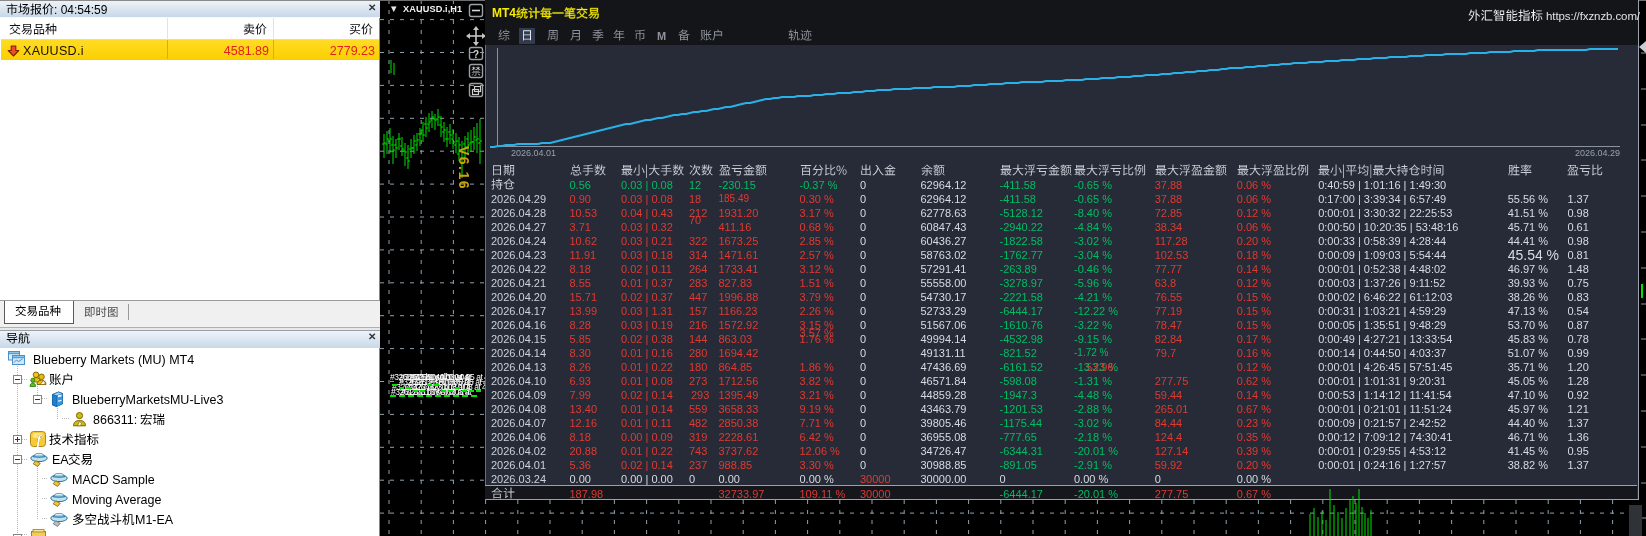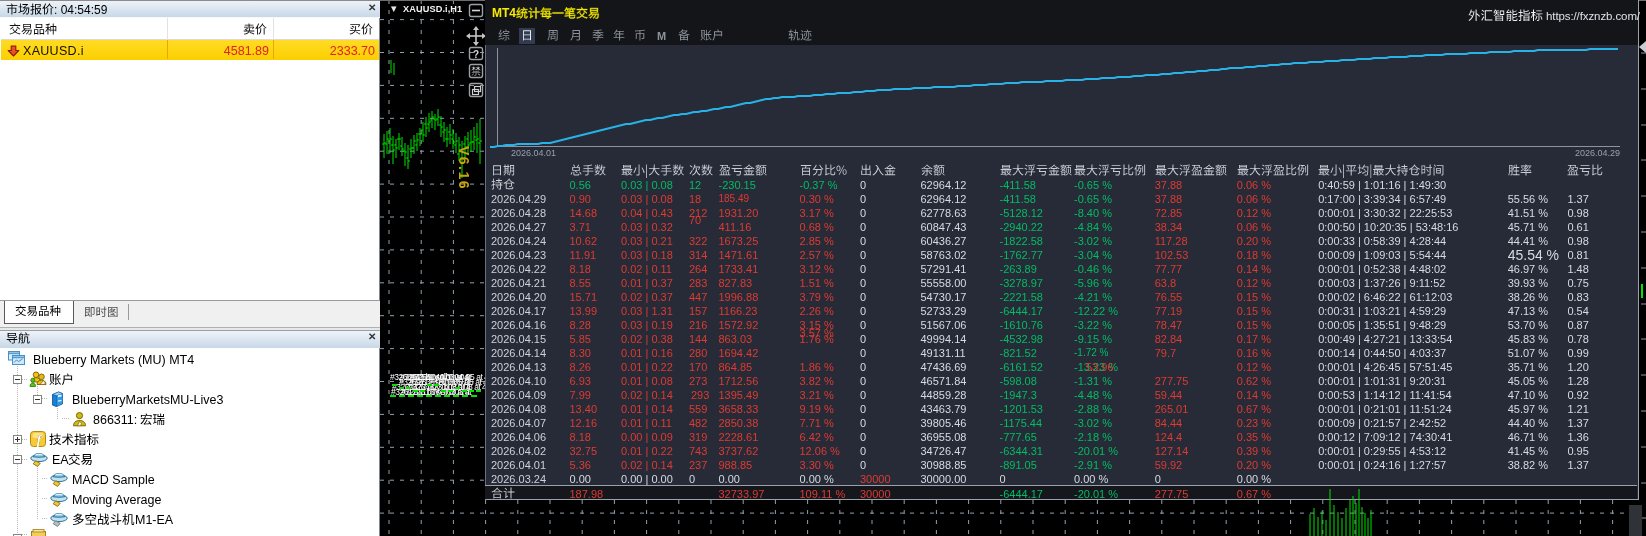--- a/index.html
+++ b/index.html
@@ -380,21 +380,21 @@
 <span style="position:absolute;left:860px;top:193px;font-size:11px;color:#d6dbe2;line-height:12px;white-space:nowrap">0</span>
 <span style="position:absolute;left:920.5px;top:193px;font-size:11px;color:#d6dbe2;line-height:12px;white-space:nowrap">62964.12</span>
 <span style="position:absolute;left:999.5px;top:193px;font-size:11px;color:#00bd63;line-height:12px;white-space:nowrap">-411.58</span>
 <span style="position:absolute;left:1074px;top:193px;font-size:11px;color:#00bd63;line-height:12px;white-space:nowrap">-0.65 %</span>
 <span style="position:absolute;left:1154.7px;top:193px;font-size:11px;color:#e03a31;line-height:12px;white-space:nowrap">37.88</span>
 <span style="position:absolute;left:1236.8px;top:193px;font-size:11px;color:#e03a31;line-height:12px;white-space:nowrap">0.06 %</span>
 <span style="position:absolute;left:1318.2px;top:193px;font-size:11px;color:#d6dbe2;line-height:12px;white-space:nowrap">0:17:00 | 3:39:34 | 6:57:49</span>
 <span style="position:absolute;left:1507.7px;top:193px;font-size:11px;color:#d6dbe2;line-height:12px;white-space:nowrap">55.56 %</span>
 <span style="position:absolute;left:1567.4px;top:193px;font-size:11px;color:#d6dbe2;line-height:12px;white-space:nowrap">1.37</span>
 <span style="position:absolute;left:491px;top:207px;font-size:11px;color:#ccd1d8;line-height:12px;white-space:nowrap">2026.04.28</span>
-<span style="position:absolute;left:569.5px;top:207px;font-size:11px;color:#e03a31;line-height:12px;white-space:nowrap">14.68</span>
+<span style="position:absolute;left:569.5px;top:207px;font-size:11px;color:#e03a31;line-height:12px;white-space:nowrap">10.53</span>
 <span style="position:absolute;left:621px;top:207px;font-size:11px;color:#e03a31;line-height:12px;white-space:nowrap">0.04 | 0.43</span>
 <span style="position:absolute;left:689px;top:207px;font-size:11px;color:#e03a31;line-height:12px;white-space:nowrap">212</span>
 <span style="position:absolute;left:718.5px;top:207px;font-size:11px;color:#e03a31;line-height:12px;white-space:nowrap">1931.20</span>
 <span style="position:absolute;left:799.5px;top:207px;font-size:11px;color:#e03a31;line-height:12px;white-space:nowrap">3.17 %</span>
 <span style="position:absolute;left:860px;top:207px;font-size:11px;color:#d6dbe2;line-height:12px;white-space:nowrap">0</span>
 <span style="position:absolute;left:920.5px;top:207px;font-size:11px;color:#d6dbe2;line-height:12px;white-space:nowrap">62778.63</span>
 <span style="position:absolute;left:999.5px;top:207px;font-size:11px;color:#00bd63;line-height:12px;white-space:nowrap">-5128.12</span>
 <span style="position:absolute;left:1074px;top:207px;font-size:11px;color:#00bd63;line-height:12px;white-space:nowrap">-8.40 %</span>
 <span style="position:absolute;left:1154.7px;top:207px;font-size:11px;color:#e03a31;line-height:12px;white-space:nowrap">72.85</span>
 <span style="position:absolute;left:1236.8px;top:207px;font-size:11px;color:#e03a31;line-height:12px;white-space:nowrap">0.12 %</span>
@@ -547,21 +547,21 @@
 <span style="position:absolute;left:999.5px;top:347px;font-size:11px;color:#00bd63;line-height:12px;white-space:nowrap">-821.52</span>
 <span style="position:absolute;left:1074px;top:347px;font-size:10px;color:#00bd63;line-height:12px;white-space:nowrap">-1.72 %</span>
 <span style="position:absolute;left:1154.7px;top:347px;font-size:11px;color:#e03a31;line-height:12px;white-space:nowrap">79.7</span>
 <span style="position:absolute;left:1236.8px;top:347px;font-size:11px;color:#e03a31;line-height:12px;white-space:nowrap">0.16 %</span>
 <span style="position:absolute;left:1318.2px;top:347px;font-size:11px;color:#d6dbe2;line-height:12px;white-space:nowrap">0:00:14 | 0:44:50 | 4:03:37</span>
 <span style="position:absolute;left:1507.7px;top:347px;font-size:11px;color:#d6dbe2;line-height:12px;white-space:nowrap">51.07 %</span>
 <span style="position:absolute;left:1567.4px;top:347px;font-size:11px;color:#d6dbe2;line-height:12px;white-space:nowrap">0.99</span>
 <span style="position:absolute;left:491px;top:361px;font-size:11px;color:#ccd1d8;line-height:12px;white-space:nowrap">2026.04.13</span>
 <span style="position:absolute;left:569.5px;top:361px;font-size:11px;color:#e03a31;line-height:12px;white-space:nowrap">8.26</span>
 <span style="position:absolute;left:621px;top:361px;font-size:11px;color:#e03a31;line-height:12px;white-space:nowrap">0.01 | 0.22</span>
-<span style="position:absolute;left:689px;top:361px;font-size:11px;color:#e03a31;line-height:12px;white-space:nowrap">170</span>
+<span style="position:absolute;left:689px;top:361px;font-size:11px;color:#e03a31;line-height:12px;white-space:nowrap">180</span>
 <span style="position:absolute;left:718.5px;top:361px;font-size:11px;color:#e03a31;line-height:12px;white-space:nowrap">864.85</span>
 <span style="position:absolute;left:799.5px;top:361px;font-size:11px;color:#e03a31;line-height:12px;white-space:nowrap">1.86 %</span>
 <span style="position:absolute;left:860px;top:361px;font-size:11px;color:#d6dbe2;line-height:12px;white-space:nowrap">0</span>
 <span style="position:absolute;left:920.5px;top:361px;font-size:11px;color:#d6dbe2;line-height:12px;white-space:nowrap">47436.69</span>
 <span style="position:absolute;left:999.5px;top:361px;font-size:11px;color:#00bd63;line-height:12px;white-space:nowrap">-6161.52</span>
 <span style="position:absolute;left:1074px;top:361px;font-size:11px;color:#00bd63;line-height:12px;white-space:nowrap">-13.23 %</span>
 <span style="position:absolute;left:1086px;top:361px;font-size:11px;color:#e03a31;line-height:12px;white-space:nowrap">53.96</span>
 <span style="position:absolute;left:1236.8px;top:361px;font-size:11px;color:#e03a31;line-height:12px;white-space:nowrap">0.12 %</span>
 <span style="position:absolute;left:1318.2px;top:361px;font-size:11px;color:#d6dbe2;line-height:12px;white-space:nowrap">0:00:01 | 4:26:45 | 57:51:45</span>
 <span style="position:absolute;left:1507.7px;top:361px;font-size:11px;color:#d6dbe2;line-height:12px;white-space:nowrap">35.71 %</span>
@@ -635,21 +635,21 @@
 <span style="position:absolute;left:860px;top:431px;font-size:11px;color:#d6dbe2;line-height:12px;white-space:nowrap">0</span>
 <span style="position:absolute;left:920.5px;top:431px;font-size:11px;color:#d6dbe2;line-height:12px;white-space:nowrap">36955.08</span>
 <span style="position:absolute;left:999.5px;top:431px;font-size:11px;color:#00bd63;line-height:12px;white-space:nowrap">-777.65</span>
 <span style="position:absolute;left:1074px;top:431px;font-size:11px;color:#00bd63;line-height:12px;white-space:nowrap">-2.18 %</span>
 <span style="position:absolute;left:1154.7px;top:431px;font-size:11px;color:#e03a31;line-height:12px;white-space:nowrap">124.4</span>
 <span style="position:absolute;left:1236.8px;top:431px;font-size:11px;color:#e03a31;line-height:12px;white-space:nowrap">0.35 %</span>
 <span style="position:absolute;left:1318.2px;top:431px;font-size:11px;color:#d6dbe2;line-height:12px;white-space:nowrap">0:00:12 | 7:09:12 | 74:30:41</span>
 <span style="position:absolute;left:1507.7px;top:431px;font-size:11px;color:#d6dbe2;line-height:12px;white-space:nowrap">46.71 %</span>
 <span style="position:absolute;left:1567.4px;top:431px;font-size:11px;color:#d6dbe2;line-height:12px;white-space:nowrap">1.36</span>
 <span style="position:absolute;left:491px;top:445px;font-size:11px;color:#ccd1d8;line-height:12px;white-space:nowrap">2026.04.02</span>
-<span style="position:absolute;left:569.5px;top:445px;font-size:11px;color:#e03a31;line-height:12px;white-space:nowrap">32.75</span>
+<span style="position:absolute;left:569.5px;top:445px;font-size:11px;color:#e03a31;line-height:12px;white-space:nowrap">20.88</span>
 <span style="position:absolute;left:621px;top:445px;font-size:11px;color:#e03a31;line-height:12px;white-space:nowrap">0.01 | 0.22</span>
 <span style="position:absolute;left:689px;top:445px;font-size:11px;color:#e03a31;line-height:12px;white-space:nowrap">743</span>
 <span style="position:absolute;left:718.5px;top:445px;font-size:11px;color:#e03a31;line-height:12px;white-space:nowrap">3737.62</span>
 <span style="position:absolute;left:799.5px;top:445px;font-size:11px;color:#e03a31;line-height:12px;white-space:nowrap">12.06 %</span>
 <span style="position:absolute;left:860px;top:445px;font-size:11px;color:#d6dbe2;line-height:12px;white-space:nowrap">0</span>
 <span style="position:absolute;left:920.5px;top:445px;font-size:11px;color:#d6dbe2;line-height:12px;white-space:nowrap">34726.47</span>
 <span style="position:absolute;left:999.5px;top:445px;font-size:11px;color:#00bd63;line-height:12px;white-space:nowrap">-6344.31</span>
 <span style="position:absolute;left:1074px;top:445px;font-size:11px;color:#00bd63;line-height:12px;white-space:nowrap">-20.01 %</span>
 <span style="position:absolute;left:1154.7px;top:445px;font-size:11px;color:#e03a31;line-height:12px;white-space:nowrap">127.14</span>
 <span style="position:absolute;left:1236.8px;top:445px;font-size:11px;color:#e03a31;line-height:12px;white-space:nowrap">0.39 %</span>
@@ -735,21 +735,21 @@
   </svg>
 <div style="position:absolute;left:1px;top:39px;width:378px;height:1px;background:#d9d9d9"></div>
 <div style="position:absolute;left:167px;top:18px;width:1px;height:41px;background:#e2e2e2"></div>
 <div style="position:absolute;left:273px;top:18px;width:1px;height:41px;background:#e2e2e2"></div>
 <div style="position:absolute;left:1px;top:40px;width:378px;height:20px;background:linear-gradient(180deg,#ffdb24,#fbcf00)"></div>
 <svg class="abs" style="left:7px;top:45px" width="13" height="12" viewBox="0 0 13 12">
 <path d="M4.2 1h4.6v4.5h3L6.5 11 1.2 5.5h3z" fill="#e8502a" stroke="#8a1a00" stroke-width="1.1" stroke-linejoin="round"></path>
   </svg>
 <span style="position:absolute;left:23px;top:44px;font-size:12.5px;color:#141000;letter-spacing:0.3px">XAUUSD.i</span>
 <span style="position:absolute;left:69px;top:44px;width:200px;text-align:right;font-size:12.5px;color:#e31f1f;">4581.89</span>
-<span style="position:absolute;left:175px;top:44px;width:200px;text-align:right;font-size:12.5px;color:#e31f1f;">2333.70</span>
+<span style="position:absolute;left:175px;top:44px;width:200px;text-align:right;font-size:12.5px;color:#e31f1f;">2779.23</span>
 <div style="position:absolute;left:167px;top:40px;width:1px;height:19px;background:#e8a800"></div>
 <div style="position:absolute;left:273px;top:40px;width:1px;height:19px;background:#e8a800"></div>
 <div style="position:absolute;left:0px;top:300px;width:380px;height:27px;background:#f0f0f0;border-top:1px solid #9a9a9a"></div>
 <div style="position:absolute;left:4px;top:301px;width:70px;height:23px;background:#fff;border:1px solid #5a5a5a;border-top:none"></div>
 <svg style="position:absolute;left:15px;top:305px;overflow:visible;" width="47" height="13" viewBox="0 0 47 13">
     <path d="M3.7 3.3C3 4.1 1.8 5 0.8 5.6C1 5.7 1.3 6.1 1.5 6.3C2.5 5.6 3.7 4.6 4.5 3.6ZM7.1 3.7C8.2 4.5 9.5 5.6 10 6.3L10.8 5.7C10.1 5 8.8 4 7.8 3.2ZM4 5.3 3.3 5.5C3.7 6.6 4.4 7.6 5.2 8.4C3.9 9.3 2.4 9.9 0.5 10.3C0.7 10.5 1 10.9 1.1 11.1C2.9 10.6 4.5 9.9 5.8 8.9C7 9.9 8.6 10.6 10.5 11C10.6 10.7 10.8 10.4 11 10.2C9.2 9.9 7.6 9.3 6.4 8.4C7.2 7.6 7.9 6.6 8.4 5.5L7.5 5.2C7.1 6.3 6.5 7.1 5.8 7.8C5 7.1 4.5 6.3 4 5.3ZM4.8 0.6C5.1 1.1 5.4 1.6 5.6 2.1H0.8V2.9H10.7V2.1H5.9L6.5 1.9C6.3 1.4 5.9 0.8 5.6 0.4Z M14.5 3.5H20.2V4.7H14.5ZM14.5 1.7H20.2V2.8H14.5ZM13.6 1V5.4H14.9C14.2 6.5 13.1 7.4 11.9 8.1C12.1 8.2 12.5 8.5 12.6 8.7C13.2 8.3 13.9 7.8 14.5 7.2H16.1C15.3 8.4 14.2 9.5 12.9 10.2C13.1 10.3 13.4 10.6 13.6 10.8C14.9 9.9 16.2 8.7 17.1 7.2H18.6C18.1 8.5 17.2 9.8 16.1 10.6C16.3 10.7 16.7 11 16.8 11.1C17.9 10.2 18.9 8.8 19.5 7.2H20.9C20.7 9.1 20.5 10 20.3 10.2C20.2 10.3 20.1 10.3 19.8 10.3C19.6 10.3 19.1 10.3 18.5 10.3C18.7 10.5 18.8 10.8 18.8 11C19.4 11.1 19.9 11.1 20.2 11C20.5 11 20.8 10.9 21 10.7C21.3 10.3 21.6 9.4 21.8 6.8C21.8 6.6 21.8 6.4 21.8 6.4H15.2C15.5 6.1 15.7 5.7 15.9 5.4H21V1Z M26.5 1.8H31.1V4H26.5ZM25.6 1V4.8H31.9V1ZM24 6V11H24.8V10.4H27.2V10.9H28V6ZM24.8 9.6V6.8H27.2V9.6ZM29.3 6V11H30.1V10.4H32.8V11H33.6V6ZM30.1 9.6V6.8H32.8V9.6Z M42 3.7V6.5H40.4V3.7ZM42.9 3.7H44.5V6.5H42.9ZM42 0.5V2.9H39.6V8H40.4V7.3H42V11H42.9V7.3H44.5V7.9H45.3V2.9H42.9V0.5ZM38.7 0.6C37.8 1 36.3 1.3 35 1.6C35.1 1.7 35.2 2 35.3 2.2C35.8 2.2 36.3 2.1 36.9 2V3.7H35V4.5H36.8C36.3 5.8 35.5 7.3 34.8 8.1C34.9 8.3 35.1 8.7 35.2 8.9C35.8 8.2 36.4 7.1 36.9 5.9V11H37.7V5.7C38.1 6.3 38.6 7 38.8 7.3L39.3 6.7C39.1 6.4 38 5.1 37.7 4.8V4.5H39.2V3.7H37.7V1.8C38.3 1.6 38.8 1.5 39.2 1.3Z" fill="#000"></path>
   </svg>
 <svg style="position:absolute;left:84px;top:306px;overflow:visible;" width="35" height="13" viewBox="0 0 35 13">
     <path d="M4.8 4.1V5.7H2.1V4.1ZM4.8 3.3H2.1V1.8H4.8ZM3.6 7.4C3.8 7.8 4.1 8.2 4.3 8.6L2.1 9.3V6.5H5.7V1.1H1.2V9.1C1.2 9.5 0.9 9.7 0.7 9.8C0.9 10 1.1 10.4 1.1 10.7C1.4 10.5 1.7 10.3 4.7 9.3C4.9 9.7 5.1 10.2 5.2 10.5L6 10C5.7 9.3 4.9 8 4.3 7.1ZM6.7 1.1V11H7.6V1.9H9.7V7.8C9.7 7.9 9.6 8 9.4 8C9.3 8 8.8 8 8.2 8C8.3 8.2 8.4 8.6 8.4 8.8C9.3 8.8 9.8 8.8 10.1 8.6C10.4 8.5 10.5 8.2 10.5 7.8V1.1Z M17 4.9C17.6 5.8 18.3 7 18.7 7.7L19.5 7.3C19.1 6.6 18.3 5.4 17.7 4.5ZM15.2 5.5V8.1H13.3V5.5ZM15.2 4.7H13.3V2.2H15.2ZM12.4 1.4V9.8H13.3V8.9H16V1.4ZM20.3 0.5V2.8H16.6V3.6H20.3V9.7C20.3 10 20.2 10.1 20 10.1C19.7 10.1 18.9 10.1 18 10C18.1 10.3 18.2 10.7 18.3 10.9C19.4 10.9 20.2 10.9 20.6 10.8C21 10.6 21.2 10.4 21.2 9.7V3.6H22.6V2.8H21.2V0.5Z M27.3 6.9C28.2 7.1 29.4 7.5 30 7.8L30.4 7.2C29.8 6.9 28.6 6.6 27.7 6.4ZM26.2 8.4C27.7 8.6 29.7 9 30.8 9.4L31.2 8.8C30.1 8.4 28.1 8 26.6 7.8ZM24 1V11H24.8V10.6H32.7V11H33.5V1ZM24.8 9.8V1.7H32.7V9.8ZM27.8 2C27.2 2.9 26.2 3.8 25.2 4.4C25.4 4.5 25.7 4.8 25.8 4.9C26.2 4.7 26.5 4.4 26.9 4.1C27.2 4.5 27.6 4.8 28.1 5.1C27.1 5.6 26 5.9 25 6.1C25.2 6.3 25.3 6.6 25.4 6.8C26.5 6.6 27.7 6.2 28.8 5.6C29.8 6.1 30.9 6.5 32 6.7C32.1 6.5 32.3 6.2 32.5 6.1C31.5 5.9 30.4 5.6 29.5 5.2C30.4 4.6 31.1 3.9 31.6 3.2L31.1 2.9L31 2.9H28C28.2 2.7 28.3 2.5 28.5 2.2ZM27.3 3.6 27.4 3.6H30.4C30 4 29.4 4.4 28.8 4.8C28.2 4.4 27.7 4.1 27.3 3.6Z" fill="#4a4a4a"></path>
   </svg>

